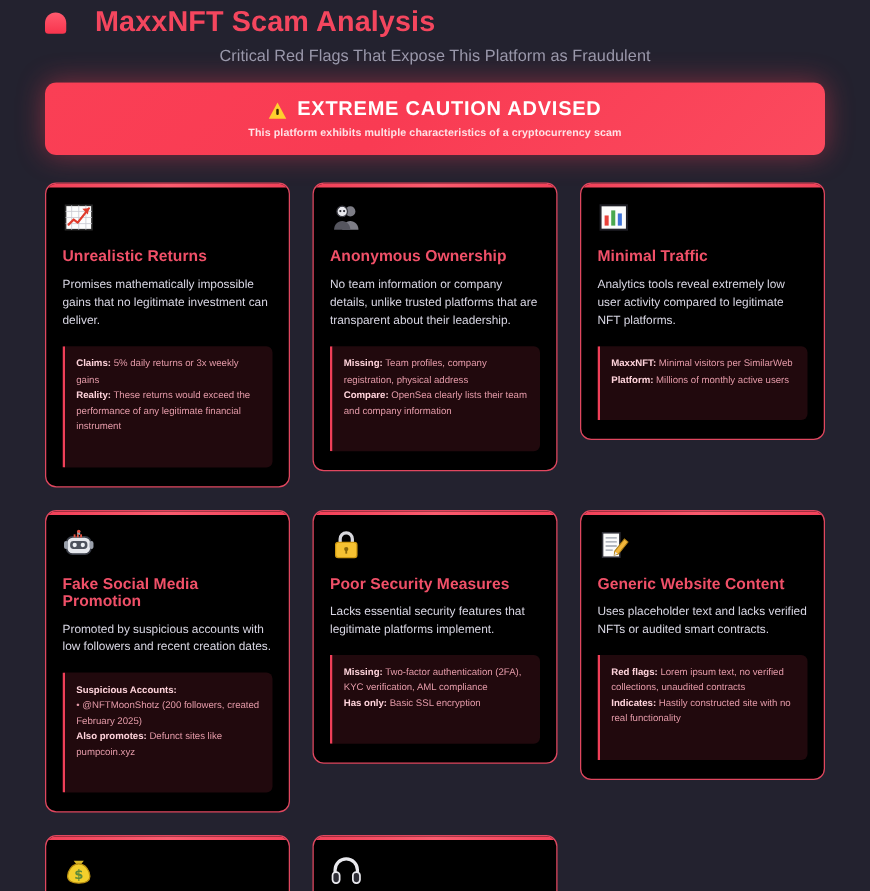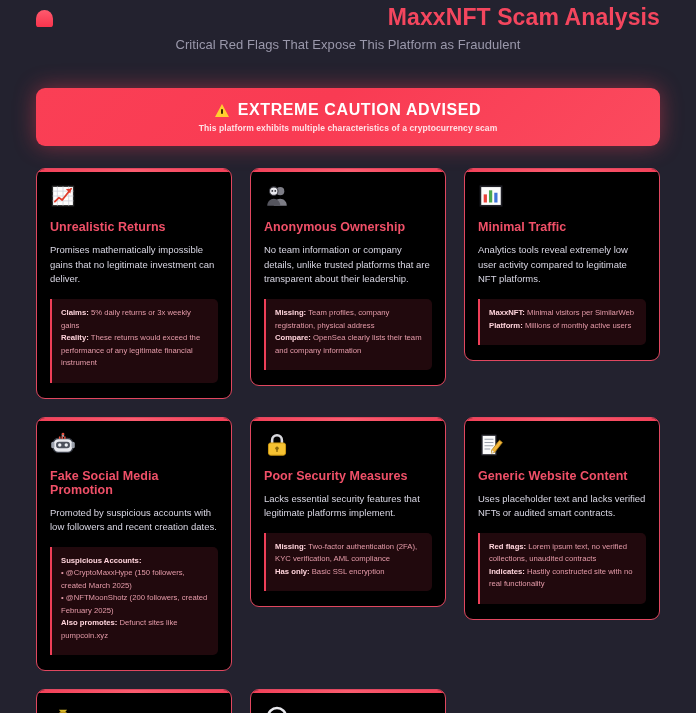--- a/index.html
+++ b/index.html
@@ -26,22 +26,22 @@
 
   
   .header {
     text-align: center;
     padding-top: 3px;
   }
 
   .title-row {
     display: flex;
     align-items: center;
-    justify-content: space-between;
-    gap: 13px;
+    justify-content: flex-start;
+    gap: 23px;
     height: 28px;
   }
 
   .siren-icon {
     width: 17px;
     height: 19px;
     position: relative;
     display: inline-block;
   }
   .siren-icon::before {
@@ -63,21 +63,21 @@
 
   .page-subtitle {
     font-size: 13px;
     color: #9a98ab;
     margin-top: 6px;
     letter-spacing: 0.05px;
   }
 
   
   .warning-banner {
-    margin-top: 36px;
+    margin-top: 14px;
     height: 58px;
     background: linear-gradient(135deg, #fa3f55 0%, #f93b53 45%, #fb4a5e 100%);
     border-radius: 9px;
     box-shadow: 0 0 22px rgba(250,63,85,0.45);
     display: flex;
     flex-direction: column;
     align-items: center;
     justify-content: center;
     gap: 4px;
   }
@@ -166,21 +166,21 @@
     font-size: 9.5px;
     line-height: 1.55;
     color: #d9d7e4;
     margin-bottom: 12px;
   }
 
   .detail-box {
     background: rgba(196, 52, 78, 0.17);
     border-left: 2.5px solid #ef3f58;
     border-radius: 0 5px 5px 0;
-    padding: 8px 9px 13px 9px;
+    padding: 8px 9px 26px 9px;
   }
 
   .detail-line {
     font-size: 7.7px;
     line-height: 1.62;
     color: #e49aa8;
   }
   .detail-line b {
     color: #ffd3db;
     font-weight: bold;
@@ -270,21 +270,20 @@
             <circle cx="12" cy="16" r="2.1" fill="#eef1f5"></circle>
             <circle cx="20" cy="16" r="2.1" fill="#eef1f5"></circle>
             <rect x="11" y="5.5" width="1.8" height="3" fill="#e8523f"></rect>
             <rect x="14.2" y="5.5" width="1.8" height="3" fill="#e8523f"></rect>
             <rect x="17.4" y="5.5" width="1.8" height="3" fill="#e8523f"></rect>
           </svg></span>
         <div class="card-title">Fake Social Media Promotion</div>
         <div class="card-desc">Promoted by suspicious accounts with low followers and recent creation dates.</div>
         <div class="detail-box">
           <div class="detail-line"><b>Suspicious Accounts:</b><span></span></div>
-          <div class="detail-line"><b></b><span>• @CryptoMaxxHype (150 followers, created March 2025)</span></div>
           <div class="detail-line"><b></b><span>• @NFTMoonShotz (200 followers, created February 2025)</span></div>
           <div class="detail-line"><b>Also promotes:</b><span> Defunct sites like pumpcoin.xyz</span></div>
         </div>
       </div>
       <div class="card">
         <span class="card-icon"><svg viewBox="0 0 32 32" width="26" height="26" xmlns="http://www.w3.org/2000/svg">
             <path d="M10 14V10a6 6 0 0 1 12 0v4" fill="none" stroke="#d8d8dd" stroke-width="3.2"></path>
             <rect x="5.5" y="13.5" width="21" height="15" rx="2.6" fill="#f6c232" stroke="#d09a12" stroke-width="1.2"></rect>
             <circle cx="16" cy="20" r="2.1" fill="#8a6708"></circle>
             <rect x="15.1" y="20.5" width="1.8" height="4" fill="#8a6708"></rect>

